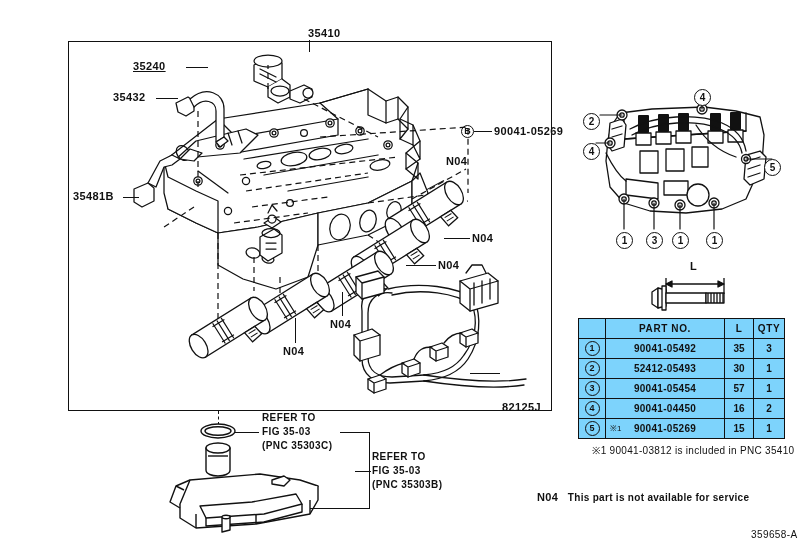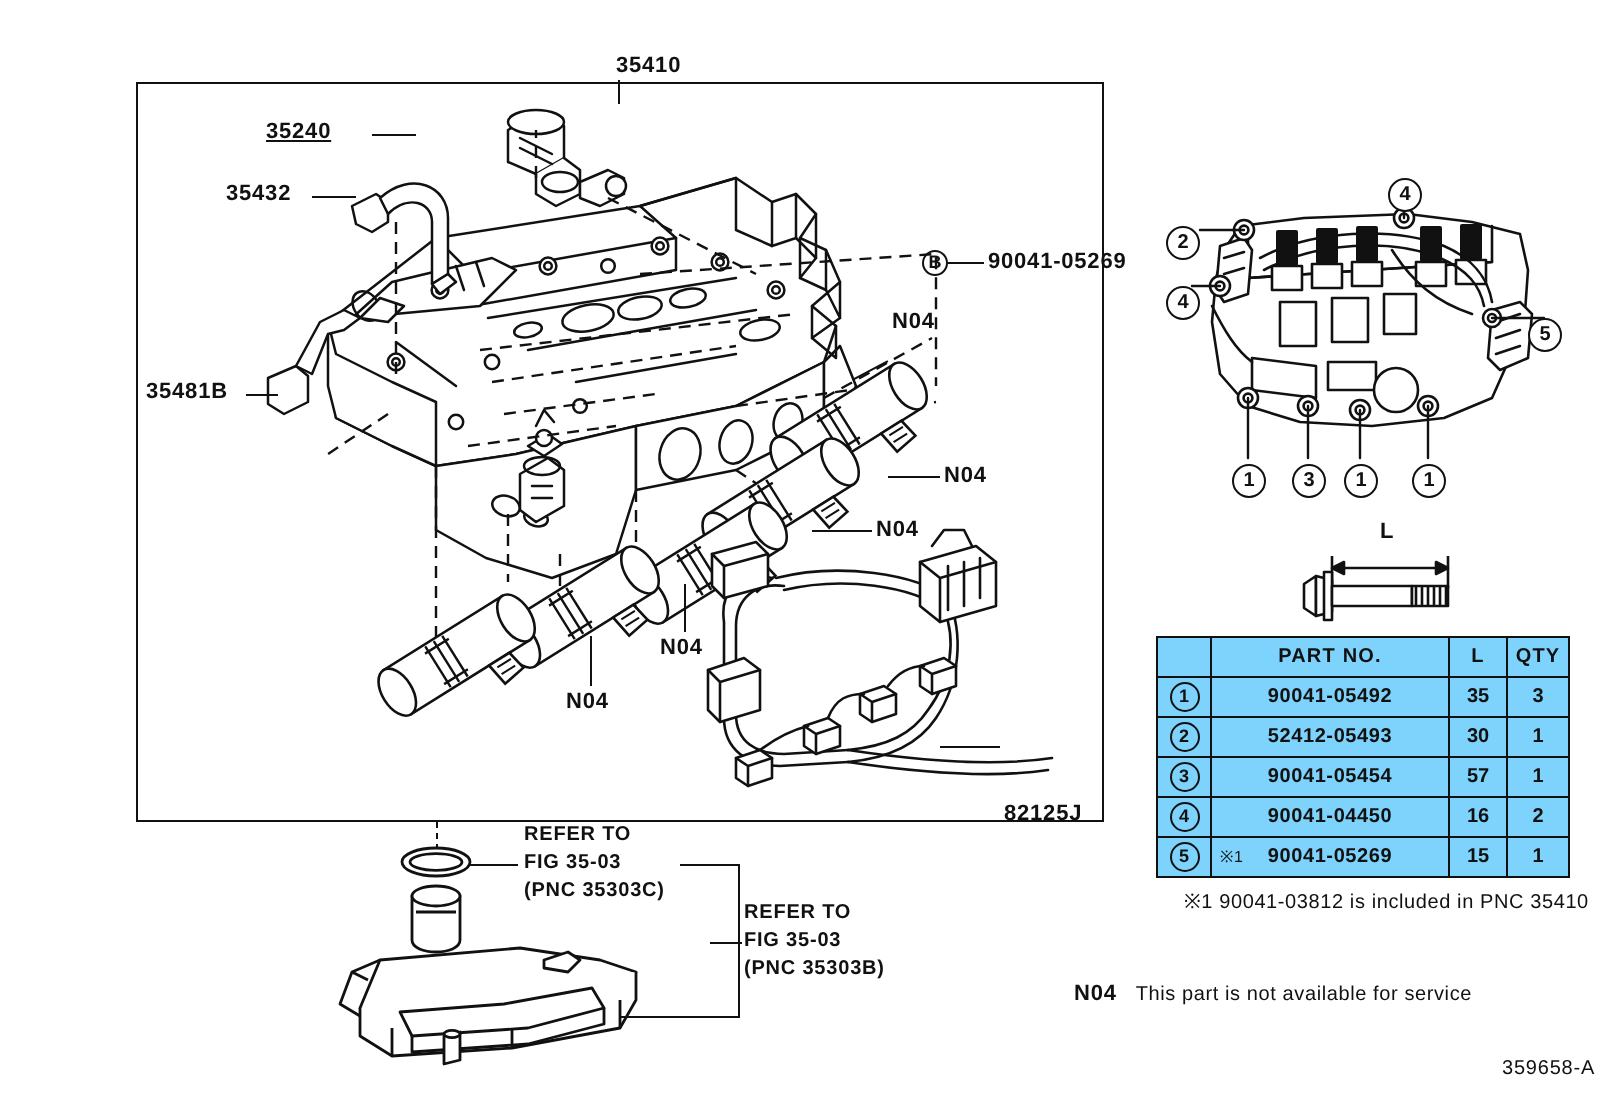--- a/index.html
+++ b/index.html
@@ -520,19 +520,19 @@
         <td class="c-l">15</td>
         <td class="c-q">1</td>
       </tr>
     </tbody>
   </table>
 
   <div class="lbl sm" style="left:592px;top:443px;font-weight:normal;letter-spacing:.3px;">※1 90041-03812 is included in PNC 35410</div>
 
   <div style="position:absolute;left:537px;top:487px;white-space:nowrap;">
     <span class="lbl" style="position:static;font-weight:bold;font-size:11px;">N04</span>
-    <span class="lbl sm" style="position:static;font-weight:normal;letter-spacing:.3px;margin-left:5px;">This part is not available for service</span>
+    <span class="lbl sm" style="position:static;font-weight:bold;letter-spacing:.3px;margin-left:5px;">This part is not available for service</span>
   </div>
 
   <div class="lbl" style="left:23px;top:529px;font-size:11px;margin-top:46px;">3512</div>
   <div class="lbl" style="left:751px;top:529px;font-size:10px;font-weight:normal;">359658-A</div>
 
 </div>
 
 </body></html>

